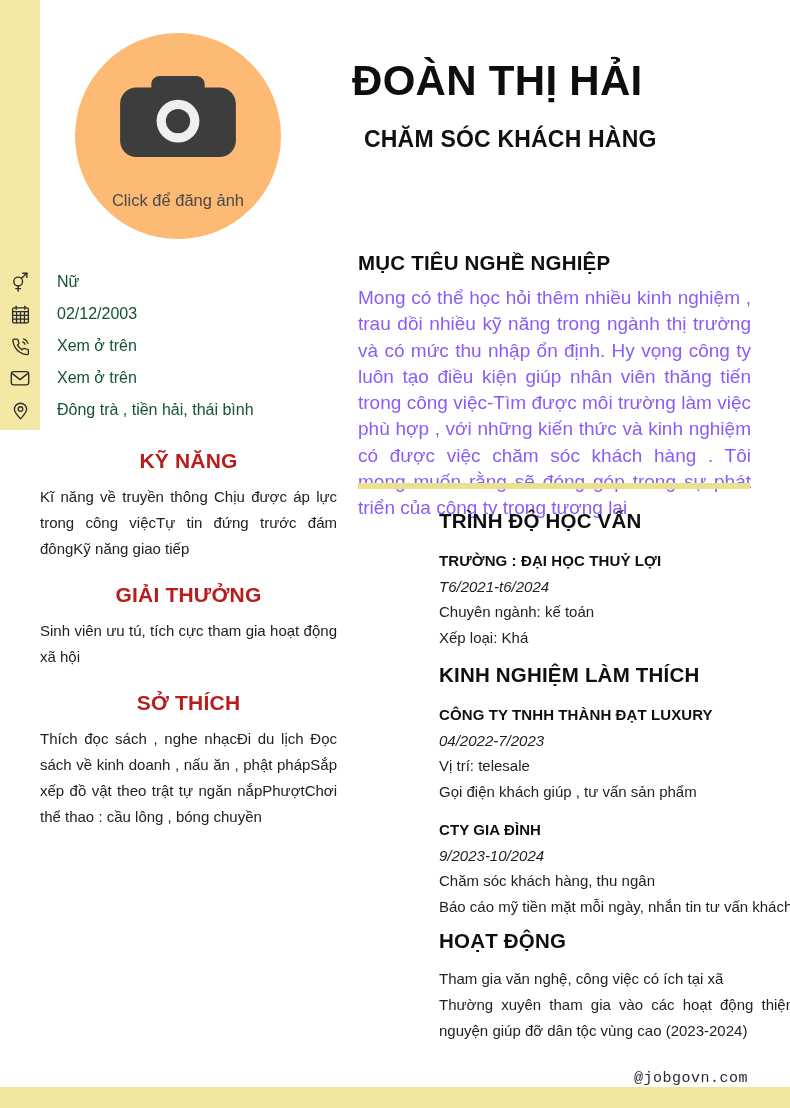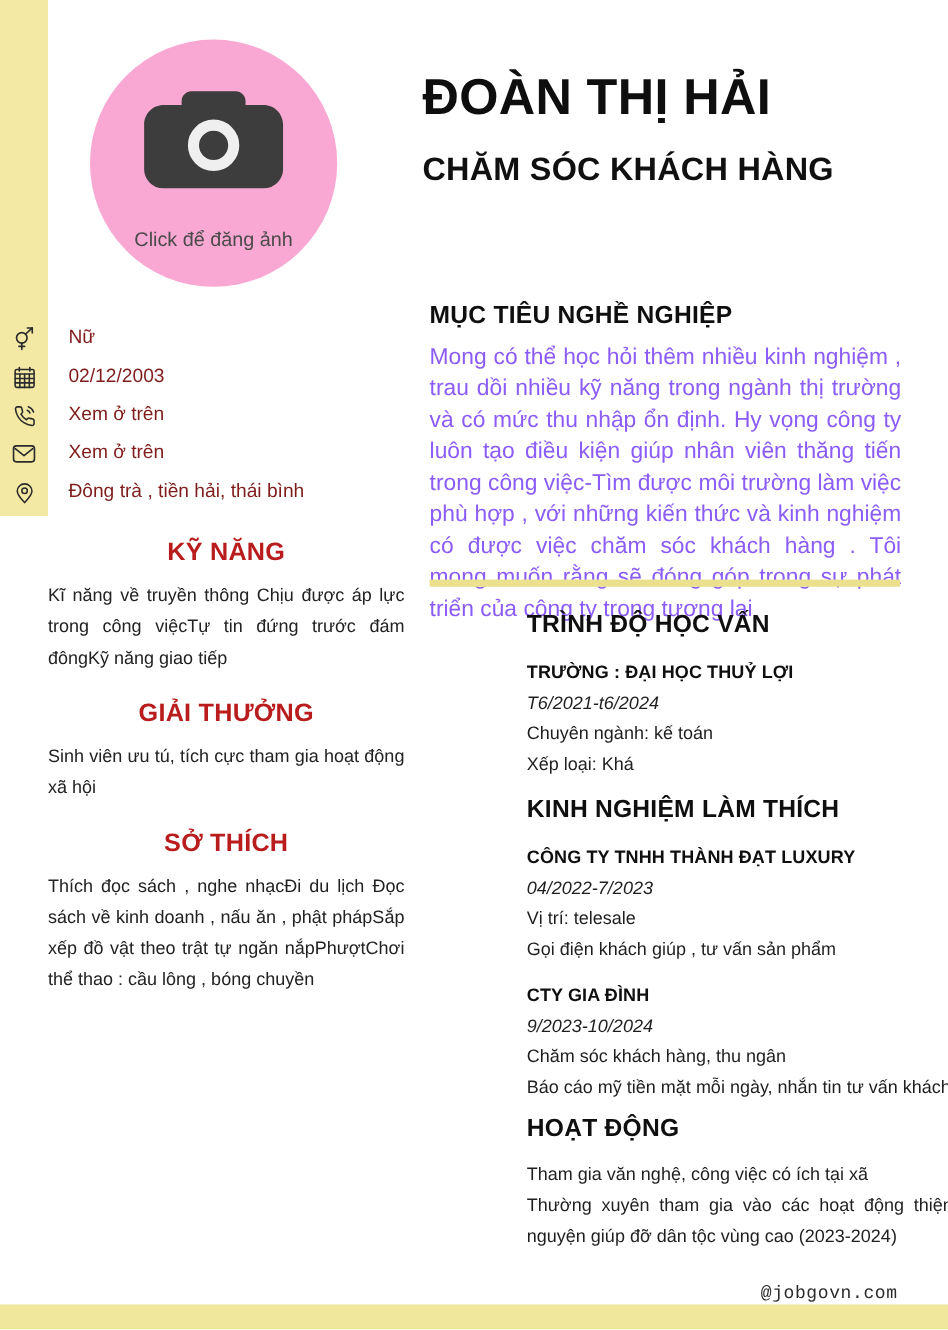--- a/index.html
+++ b/index.html
@@ -17,36 +17,36 @@
     background:#F3E9A4;
   }
   
   .bottom-bar {
     position:absolute; left:0; top:1087px; width:790px; height:21px;
     background:#F0E69C;
   }
   
   .photo-wrap {
     position:absolute; left:75px; top:33px; width:206px; height:206px;
-    border-radius:50%; background:#f9a8d4;
+    border-radius:50%; background:#fdba74;
     display:flex; flex-direction:column; align-items:center; justify-content:center;
     cursor:pointer;
     gap:30px;
   }
   .photo-wrap svg { margin-top:6px; }
   .photo-caption { font-size:16.5px; color:#4a4a4a; margin-top:4px; }
   
   .header-block { position:absolute; left:352px; top:58px; width:410px; }
   .cv-name { font-size:42px; font-weight:800; color:#0e0e0e; letter-spacing:0.3px; line-height:1.1; }
-  .cv-title { margin-top:22px; font-size:27px; font-weight:700; color:#101010; letter-spacing:0.2px; }
+  .cv-title { margin-top:22px; font-size:23px; font-weight:700; color:#101010; letter-spacing:0.2px;margin-left:12px; }
   
   .contact { position:absolute; left:0; top:266px; width:340px; }
   .contact-row { display:flex; align-items:center; height:32px; }
   .contact-icon { width:40px; display:flex; justify-content:center; align-items:center; flex:none; }
-  .contact-text { margin-left:17px; font-size:16px; color:#7f1d1d; white-space:nowrap; }
+  .contact-text { margin-left:17px; font-size:16px; color:#14532d; white-space:nowrap; }
   
   .left-col { position:absolute; left:40px; top:448px; width:297px; }
   .h-side { font-size:21px; font-weight:800; color:#b91c1c; line-height:26px; letter-spacing:0.2px;text-align:center; }
   .h-side + .p-side { margin-top:10px; }
   .p-side { font-size:15px; line-height:26px; text-align:justify; color:#222; }
   .gap-top { margin-top:20px; }
   
   .objective { position:absolute; left:358px; top:250px; width:393px; }
   .h-main { font-size:20.5px; font-weight:800; color:#0f0f0f; line-height:26px; letter-spacing:0.2px; }
   .p-just { margin-top:9px; font-size:19px; line-height:26.3px; text-align:justify; color:#8b5cf6; }

